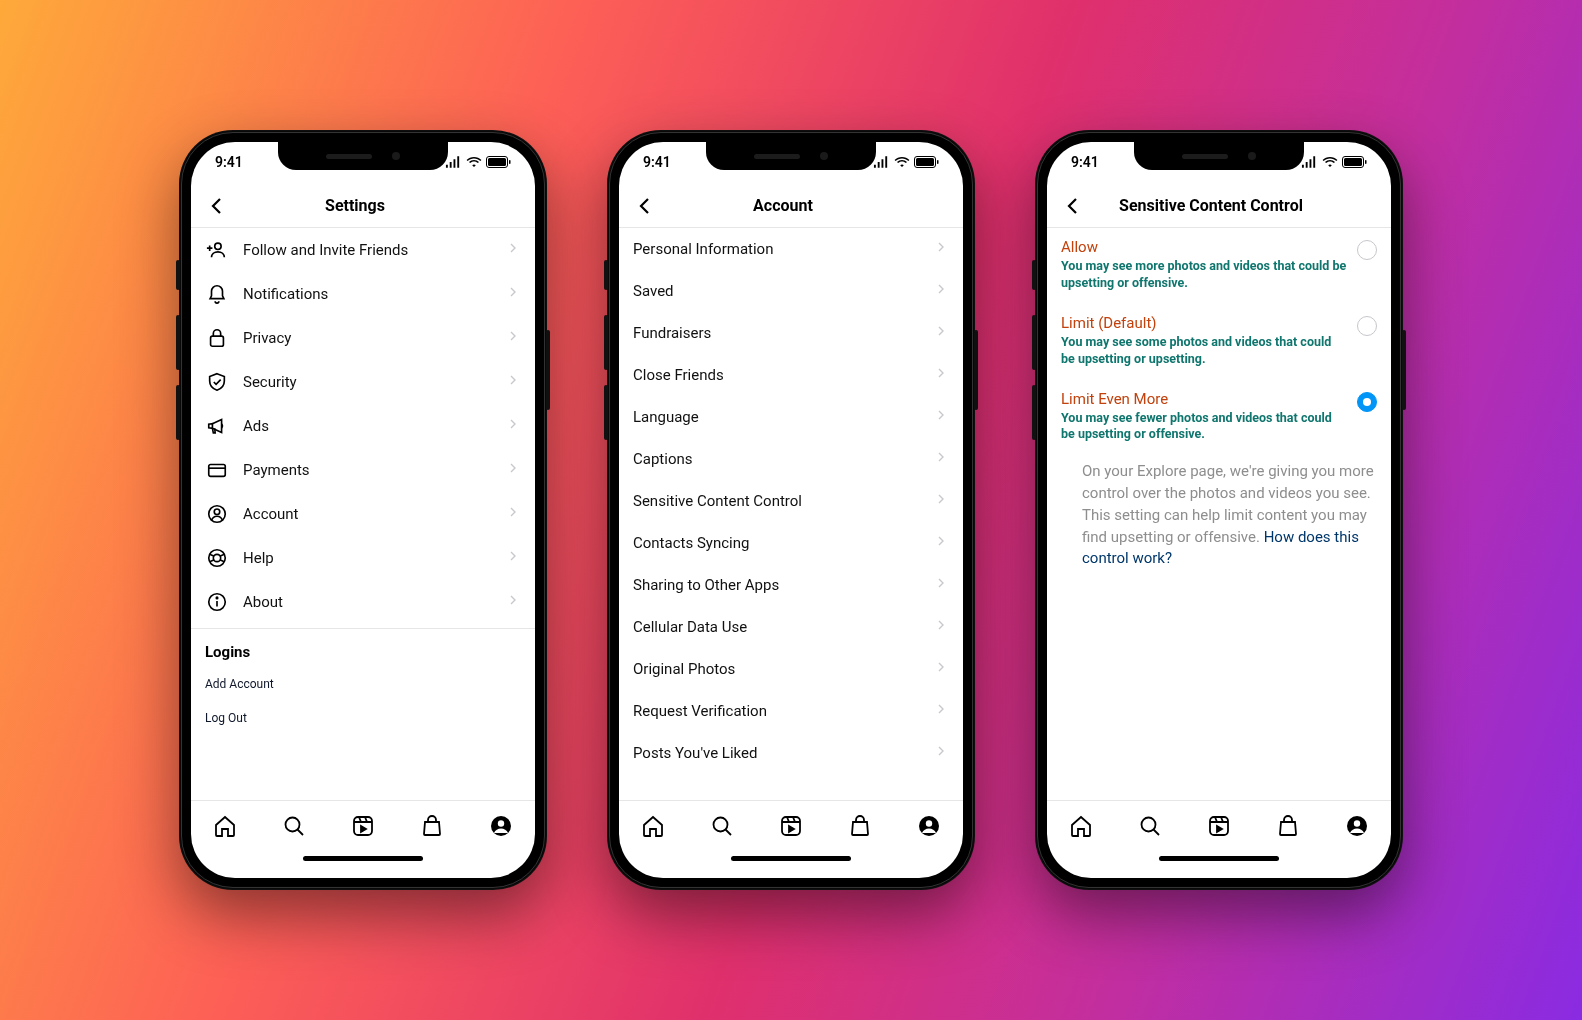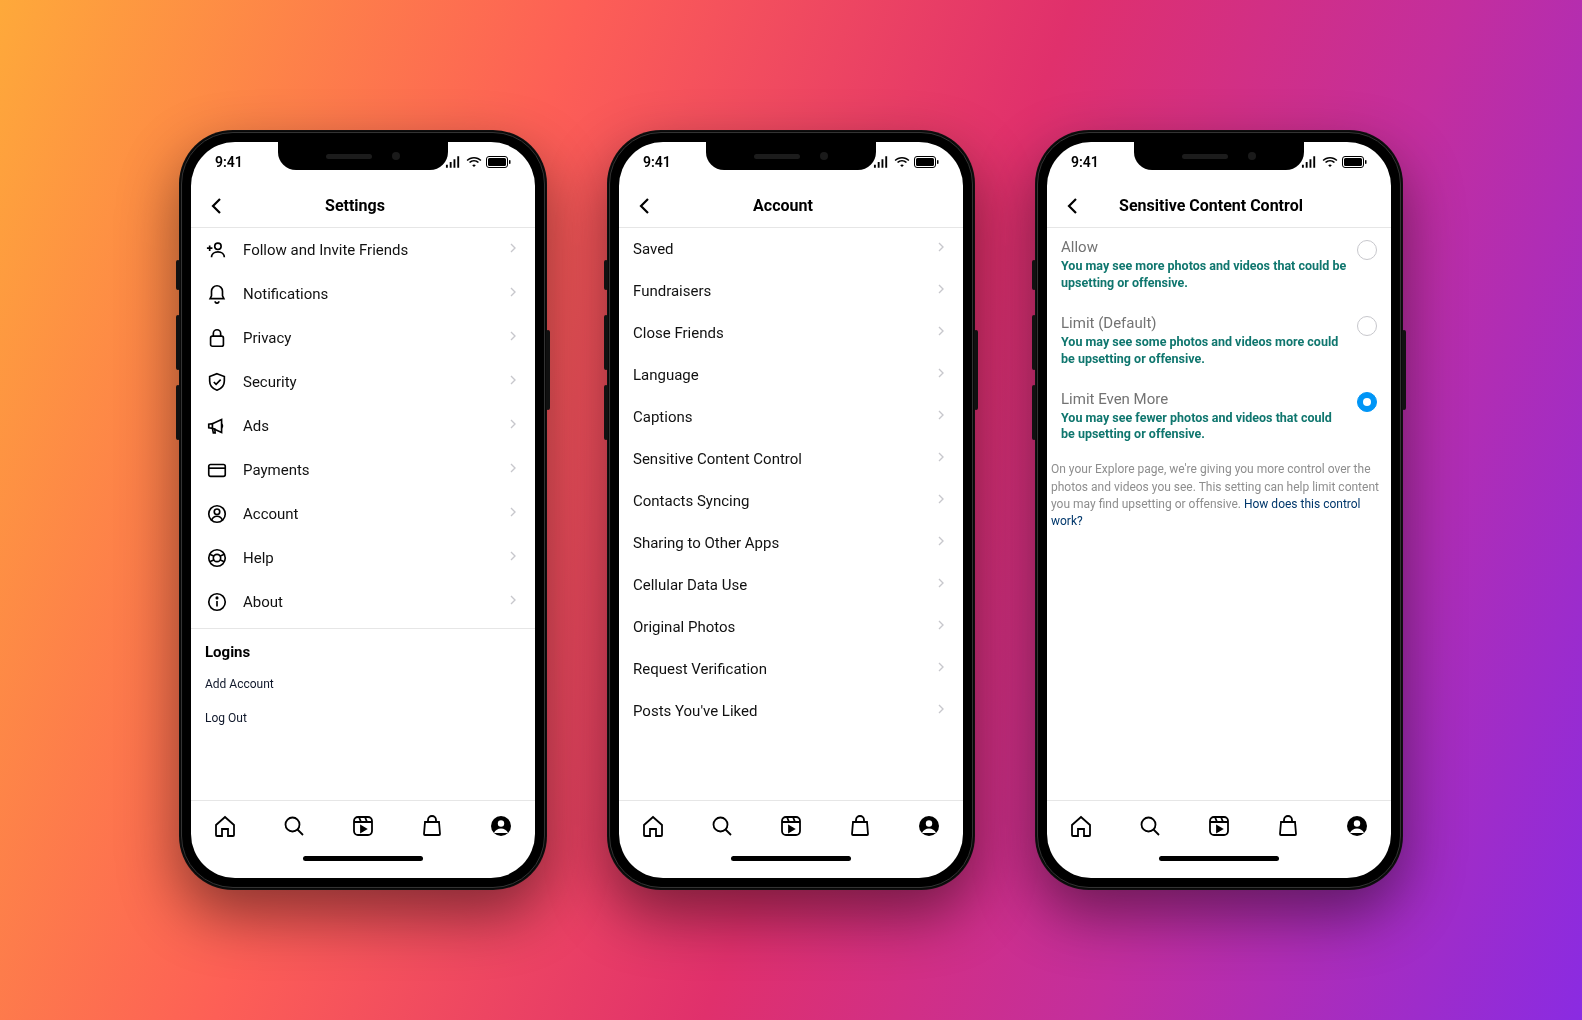--- a/index.html
+++ b/index.html
@@ -110,31 +110,31 @@
   .row-label { flex:1; font-size:15px; color:#111; }
   .chevron { color:#c7c7cc; flex-shrink:0; }
 
   .section-divider { height:1px; background:#e6e6e6; margin:4px 0 0 0; }
   .section-title { font-size:15px; font-weight:700; padding: 14px 14px 8px; }
   .link-row { padding: 8px 14px 8px; font-size:12px; color:#0f172a; cursor:pointer; }
   .link-row + .link-row { margin-top:4px; }
 
   .radio-row { padding: 10px 14px 12px; display:flex; align-items:flex-start; gap:10px; cursor:pointer;}
   .radio-text { flex:1; }
-  .radio-title { font-size:15px; color:#737373; margin-bottom:2px;}
+  .radio-title { font-size:15px; color:#c2410c; margin-bottom:2px;}
   .radio-desc { font-size:12.5px; color:#0f766e; line-height:1.35;font-weight:bold; }
   .radio-btn {
     width:20px; height:20px; border:1.5px solid #c7c7cc; border-radius:50%;
     flex-shrink:0; margin-top:2px; position:relative;
   }
   .radio-btn.selected { border-color:#0095f6; background:#0095f6; }
   .radio-btn.selected::after {
     content:""; position:absolute; inset:5px; background:#fff; border-radius:50%;
   }
-  .info-text { font-size:12px; color:#8e8e8e; line-height:1.45; padding: 6px 4px; }
+  .info-text { font-size:15px; color:#8e8e8e; line-height:1.45; padding: 6px 4px; margin-left: 31px; }
   .info-text .link { color:#00376b; }
 
   .tab-bar {
     height: 50px;
     border-top:1px solid #e6e6e6;
     display:flex;
     align-items:center;
     justify-content:space-around;
     padding-bottom:0;
   }
@@ -372,20 +372,27 @@
         <div class="back-btn">
           <svg viewBox="0 0 24 24" width="24" height="24" fill="none" stroke="#000" stroke-width="2.2">
             <polyline points="15 5 8 12 15 19"></polyline>
           </svg>
         </div>
         <div class="title">Account</div>
       </div>
       <div class="content">
         <div class="row">
 
+        <span class="row-label">Personal Information</span>
+        <span><svg class="chevron" viewBox="0 0 24 24" width="16" height="16" fill="none" stroke="#c7c7cc" stroke-width="2">
+              <polyline points="9 6 15 12 9 18"></polyline>
+            </svg></span>
+      </div>
+        <div class="row">
+
         <span class="row-label">Saved</span>
         <span><svg class="chevron" viewBox="0 0 24 24" width="16" height="16" fill="none" stroke="#c7c7cc" stroke-width="2">
               <polyline points="9 6 15 12 9 18"></polyline>
             </svg></span>
       </div>
         <div class="row">
 
         <span class="row-label">Fundraisers</span>
         <span><svg class="chevron" viewBox="0 0 24 24" width="16" height="16" fill="none" stroke="#c7c7cc" stroke-width="2">
               <polyline points="9 6 15 12 9 18"></polyline>
@@ -540,21 +547,21 @@
         <div class="radio-row">
         <div class="radio-text">
           <div class="radio-title">Allow</div>
           <div class="radio-desc">You may see more photos and videos that could be upsetting or offensive.</div>
         </div>
         <div class="radio-btn "></div>
       </div>
         <div class="radio-row">
         <div class="radio-text">
           <div class="radio-title">Limit (Default)</div>
-          <div class="radio-desc">You may see some photos and videos more could be upsetting or offensive.</div>
+          <div class="radio-desc">You may see some photos and videos that could be upsetting or upsetting.</div>
         </div>
         <div class="radio-btn "></div>
       </div>
         <div class="radio-row">
         <div class="radio-text">
           <div class="radio-title">Limit Even More</div>
           <div class="radio-desc">You may see fewer photos and videos that could be upsetting or offensive.</div>
         </div>
         <div class="radio-btn selected"></div>
       </div>

